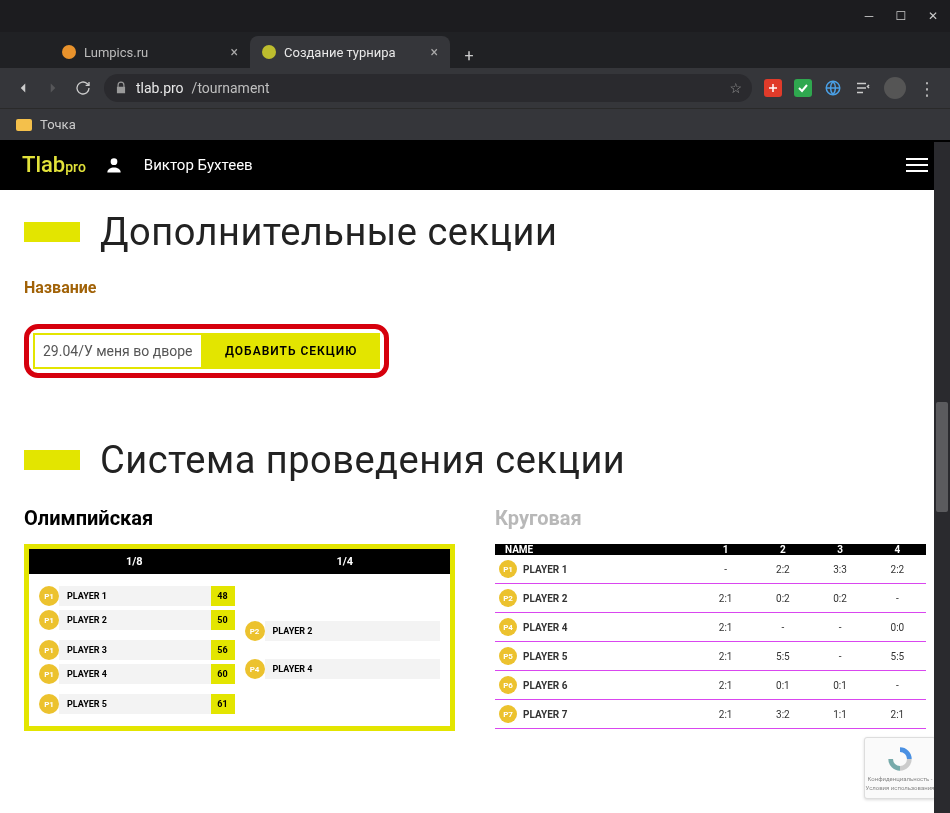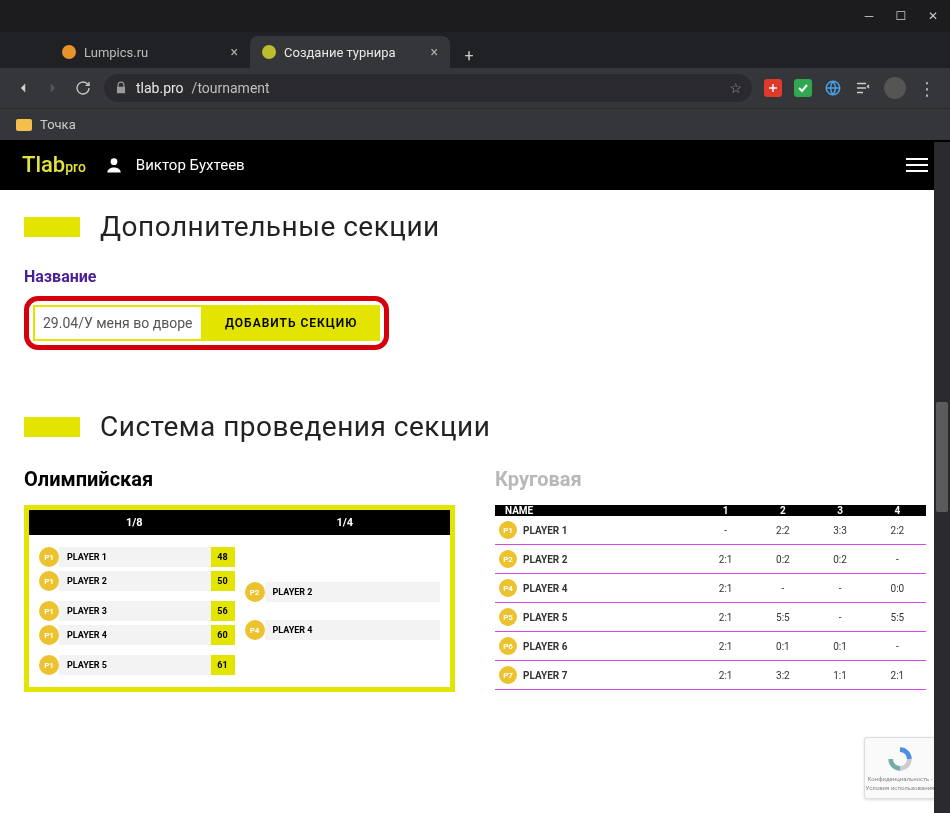--- a/index.html
+++ b/index.html
@@ -30,31 +30,31 @@
 
 .bookmarks { height:32px; background:#35363a; border-top:1px solid #2a2a2a; display:flex; align-items:center; padding:0 16px; gap:8px; color:#ccc; font-size:13px;}
 .bm-folder{width:16px;height:12px;background:#f4c04b;border-radius:2px;}
 
 
 .page-wrap { position:relative; background:#fff; height: calc(813px - 32px - 36px - 40px - 32px); overflow:hidden; }
 .page-inner{ padding: 0; }
 .site-header { background:#000; height:50px; display:flex; align-items:center; padding:0 22px; color:#fff; justify-content:space-between;}
 .logo { font-family: Georgia, serif; font-size:22px; color:#e2e23a; font-weight:500;}
 .logo .sub{font-size:14px;}
-.user-block{display:flex;align-items:center;gap:12px;color:#fff;font-size:15px;}
+.user-block{display:flex;align-items:center;gap:20px;color:#fff;font-size:15px;}
 .user-ico{width:20px;height:20px;}
 .hamburger{display:flex;flex-direction:column;gap:4px;}
 .hamburger span{width:22px;height:2px;background:#fff;}
 
 .content { padding: 20px 24px; }
 .sec-head { display:flex; align-items:center; gap:20px; margin-bottom:24px; }
 .sec-bar { width:56px; height:20px; background:#e3e500; }
-.sec-title { font-size:28px; font-weight:400; color:#222; letter-spacing:0.5px;}
-
-.field-lbl{font-size:16px;font-weight:700;color:#4c1d95;margin-bottom:10px;}
+.sec-title { font-size:38px; font-weight:400; color:#222; letter-spacing:0.5px;}
+
+.field-lbl{font-size:16px;font-weight:700;color:#a16207;margin-bottom:27px;}
 .highlight-box{ display:inline-flex; align-items:stretch; border:5px solid #d6000d; border-radius:14px; padding:4px; gap:0; }
 .name-input{ width:170px; height:36px; border:2px solid #e3e500; padding:0 8px; font-size:14px; color:#555; outline:none;}
 .add-btn{ height:36px; background:#e3e500; border:none; padding:0 22px; font-size:12px; font-weight:600; letter-spacing:1px; cursor:pointer;}
 
 .sec-head.second{margin-top:60px;}
 
 .systems{display:flex; gap:40px; margin-top:18px;}
 .sys-col{flex:1; min-width:0;}
 .sys-name{font-size:20px; font-weight:700; margin-bottom:14px;}
 .sys-name.inactive{color:#b8b8b8;}

